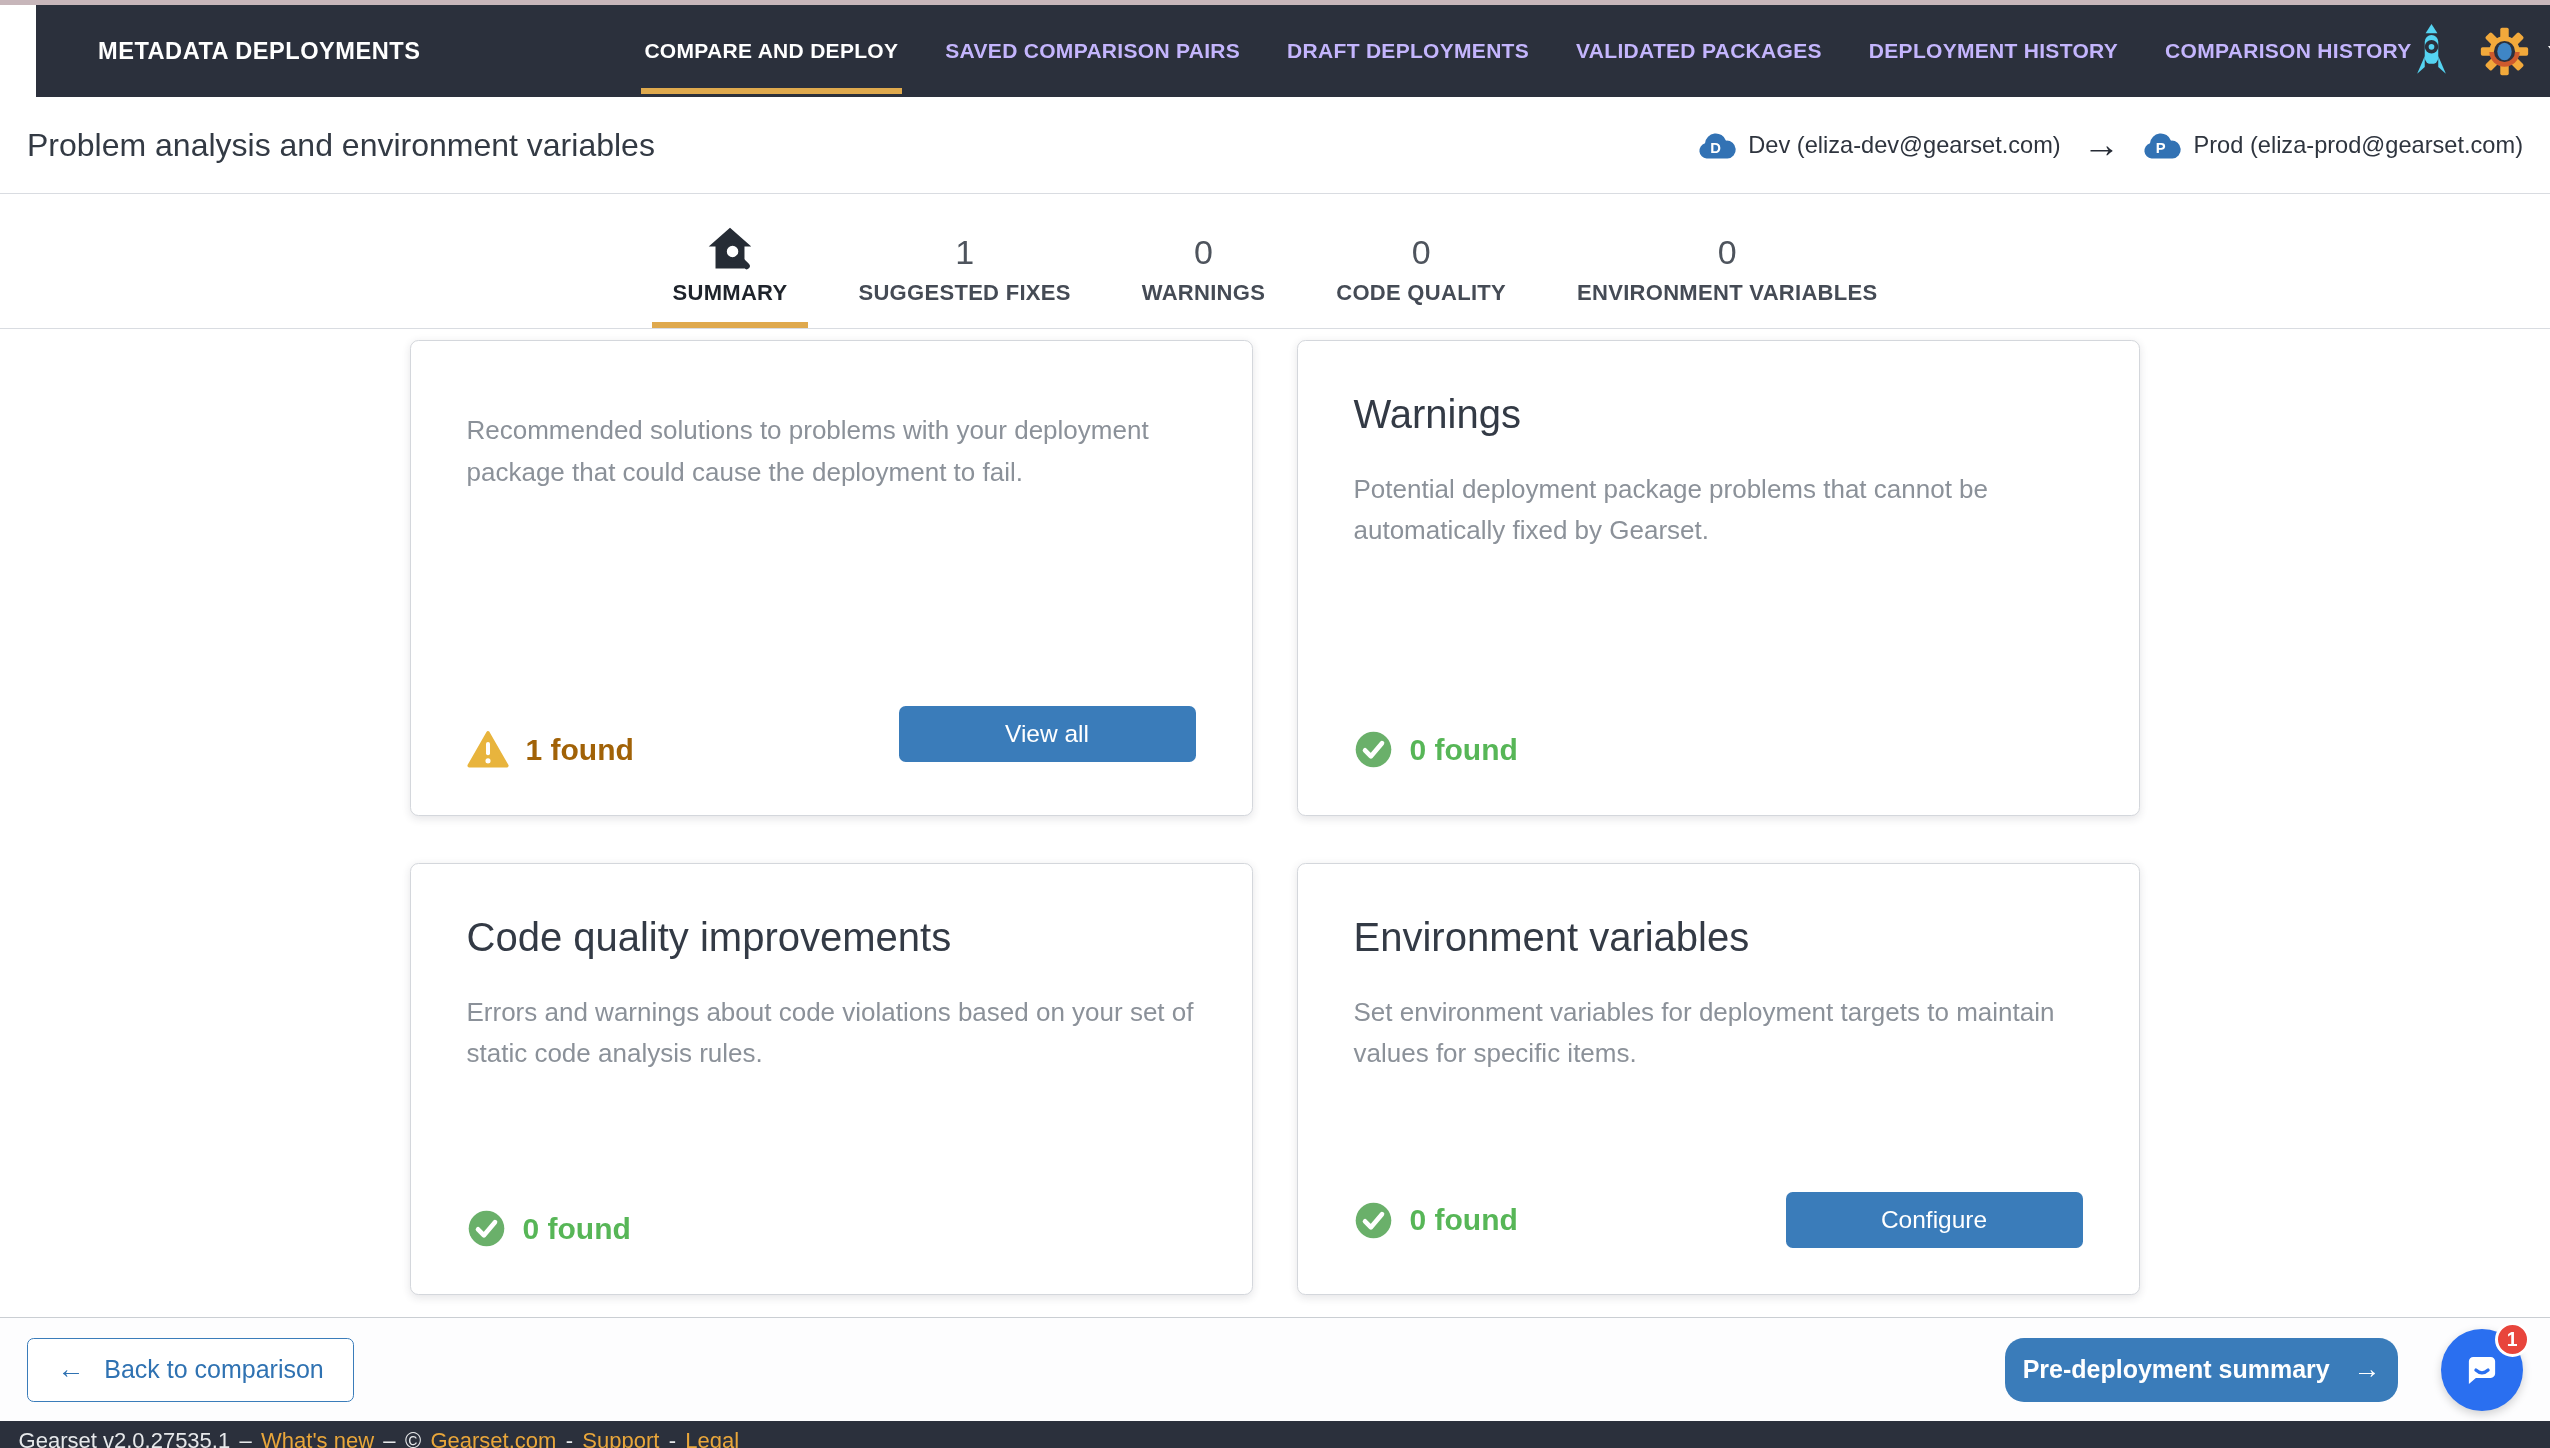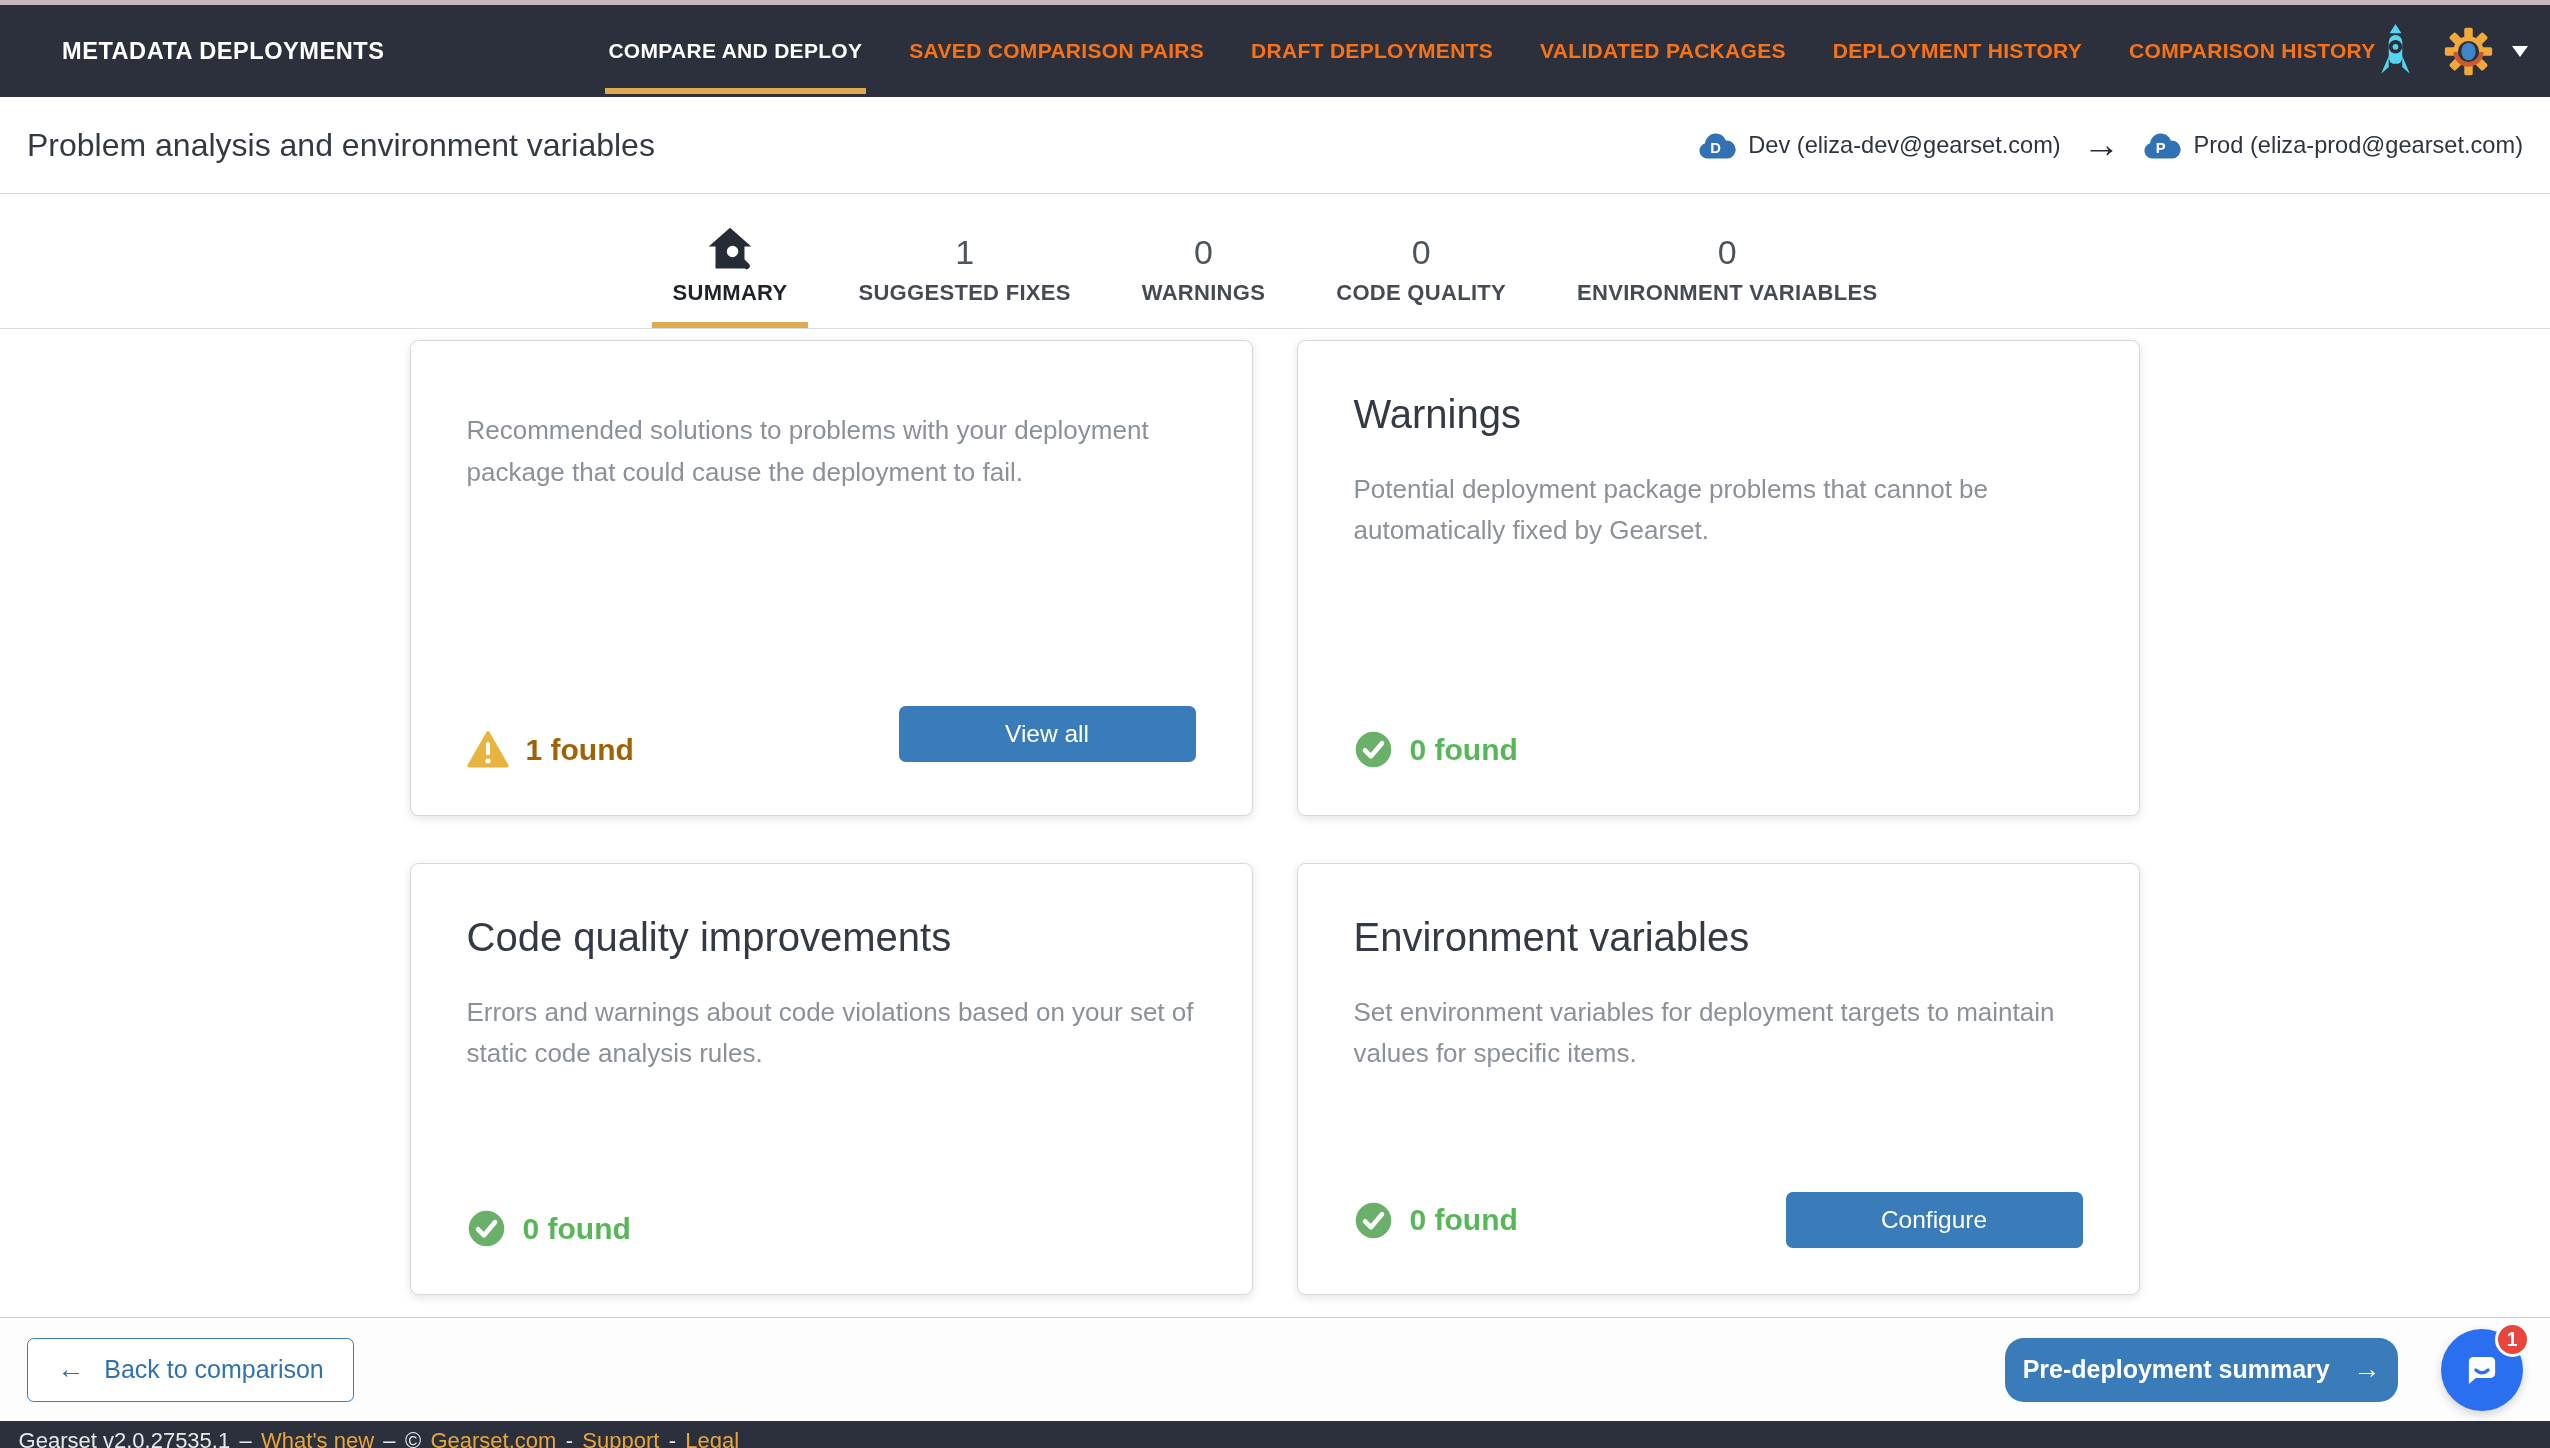--- a/index.html
+++ b/index.html
@@ -2,27 +2,27 @@
 <html style="font-size:13.5px"><head>
 <meta charset="utf-8">
 <style>
   * { margin:0; padding:0; box-sizing:border-box; }
   html,body { width:2550px; height:1449px; overflow:hidden; background:#fff;
     font-family:"Liberation Sans","DejaVu Sans",sans-serif; }
 
   .top-strip { height:5px; background:#c7b6ba; }
 
   
-  .navbar { height:92px; background:#2b303c; display:flex; align-items:center; }
+  .navbar { height:92px; background:#2b303c; display:flex; align-items:center;margin-left:36px; }
   .hamburger { margin-left:27px; width:39px; cursor:pointer; }
   .hamburger span { display:block; height:5px; background:#fff; border-radius:1.7px; margin:5.9px 0; }
   .brand { margin-left:35px; font-size:23.6px; font-weight:700; color:#fff; letter-spacing:0.5px; white-space:nowrap; }
   .nav-divider { width:1.7px; height:57px; background:#868b94; margin-left:108px; }
   .nav { display:flex; align-items:flex-end; gap:47px; margin-left:116px; }
-  .nav-item { font-size:21px; font-weight:700; color:#f97316; letter-spacing:0.3px; white-space:nowrap; position:relative; cursor:pointer; }
+  .nav-item { font-size:21px; font-weight:700; color:#c4b5fd; letter-spacing:0.3px; white-space:nowrap; position:relative; cursor:pointer; }
   .nav-item.active { color:#fff; }
   .nav-item.active::after { content:""; position:absolute; left:-3.4px; right:-3.4px; top:49px; height:5.9px; background:#dfa94d; }
   .nav-right { margin-left:auto; margin-right:29px; display:flex; align-items:center; gap:29px; }
   .caret { width:0; height:0; border-left:8.4px solid transparent; border-right:8.4px solid transparent; border-top:11px solid #fff; margin-left:-10px; }
 
   
   .page-header { height:97px; display:flex; align-items:center; padding:0 27px; border-bottom:1.7px solid #d9dce1; background:#fff; }
   .page-title { font-size:32px; color:#333a44; font-weight:400; }
   .env-pair { margin-left:auto; display:flex; align-items:center; font-size:23.6px; color:#2e343e; }
   .env { display:flex; align-items:center; gap:11.8px; }

